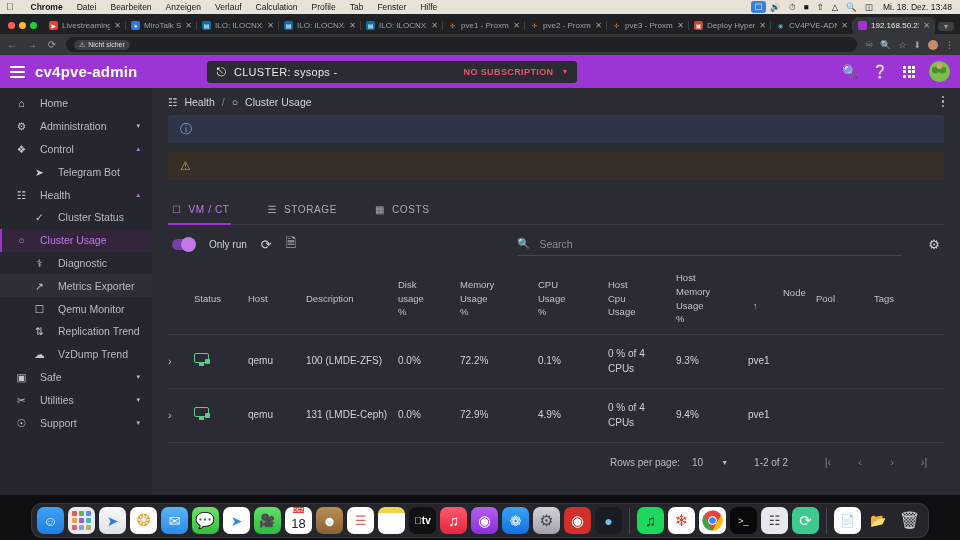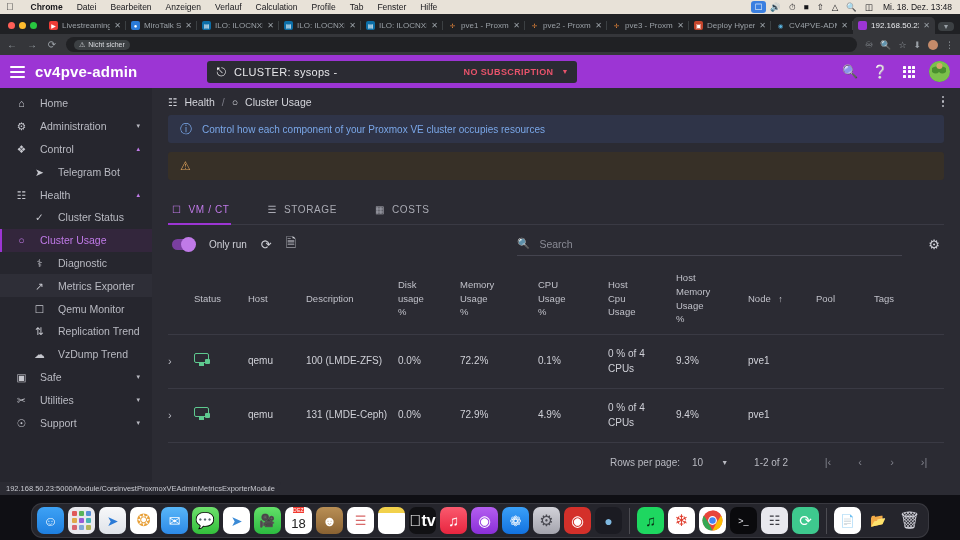--- a/index.html
+++ b/index.html
@@ -398,21 +398,20 @@
         <span>Cluster Usage</span>
         <span class="kebab">
             <i></i>
             <i></i>
             <i></i>
           </span>
       </div>
 
       <div class="alert info">
         <span class="aic">ⓘ</span>
-        <span>Control how each component of your Proxmox VE cluster occupies resources</span>
       </div>
       <div class="alert warn">
         <span class="aic">⚠</span>
       </div>
 
       <div class="card">
         <div class="tabs">
           <div class="tab-it sel">
             <span>☐</span>
             <span>VM / CT</span>
@@ -474,21 +473,21 @@
                 <span class="hl">Cpu</span>
                 <span class="hl">Usage</span>
               </th>
               <th style="width:72px;">
                 <span class="hl">Host</span>
                 <span class="hl">Memory</span>
                 <span class="hl">Usage</span>
                 <span class="hl">%</span>
               </th>
               <th style="width:68px;">
-                <span class="hl" style="display:inline-block;">Node</span>
+                <span class="hl" style="display:inline-block;margin-left:35px;">Node</span>
                 <span class="sort-ar">↑</span>
               </th>
               <th style="width:58px;">
                   <span class="hl">Pool</span>
                 </th>
               <th>
                   <span class="hl">Tags</span>
                 </th>
             </tr>
           </thead>
@@ -537,21 +536,20 @@
           <span class="cnt">1-2 of 2</span>
           <span class="pg">|‹</span>
           <span class="pg">‹</span>
           <span class="pg">›</span>
           <span class="pg">›|</span>
         </div>
       </div>
     </div>
   </div>
 
-  <div class="statusbar">192.168.50.23:5000/Module/CorsinvestProxmoxVEAdminMetricsExporterModule</div>
 </div>
 
 <div class="dockwrap">
   <div class="dock">
     <span class="dk run" style="background:linear-gradient(180deg,#3ea2f5,#1e7fe0);">☺</span>
     <span class="dk" style="background:#e9e9ee;">
       <span style="display:grid;grid-template-columns:repeat(3,5px);gap:2px;">
         <i style="width:5px;height:5px;background:#e05a5a;border-radius:1px;display:block;"></i>
         <i style="width:5px;height:5px;background:#5ab45a;border-radius:1px;display:block;"></i>
         <i style="width:5px;height:5px;background:#5a8fd8;border-radius:1px;display:block;"></i>
@@ -569,21 +567,21 @@
     <span class="dk" style="background:linear-gradient(180deg,#6ee06c,#33bf3c);font-size:16px;">💬</span>
     <span class="dk" style="background:#fff;color:#3a8ad6;">➤</span>
     <span class="dk" style="background:linear-gradient(180deg,#63e069,#2cbb40);font-size:13px;">🎥</span>
     <span class="dk cal">
       <span class="m">DEZ</span>
       <span class="d">18</span>
     </span>
     <span class="dk" style="background:linear-gradient(180deg,#b98f55,#8a6232);">☻</span>
     <span class="dk" style="background:#fff;color:#d86a6a;font-size:13px;">☰</span>
     <span class="dk" style="background:linear-gradient(180deg,#f2d14b 0 22%,#fff 22%);"></span>
-    <span class="dk" style="background:#111114;font-size:16px;font-weight:bold;">tv</span>
+    <span class="dk" style="background:#111114;font-size:10px;font-weight:bold;">tv</span>
     <span class="dk" style="background:linear-gradient(180deg,#fa5a6e,#e8253f);font-size:15px;">♫</span>
     <span class="dk" style="background:linear-gradient(180deg,#b45ef0,#8a2fd8);font-size:15px;">◉</span>
     <span class="dk" style="background:linear-gradient(180deg,#3aa0f8,#1272e0);font-size:14px;">❁</span>
     <span class="dk" style="background:linear-gradient(180deg,#d2d2d9,#a4a4ad);color:#4a4a52;font-size:16px;">⚙</span>
     <span class="dk" style="background:#d4302a;font-size:15px;">◉</span>
     <span class="dk" style="background:#1b1b22;color:#7fb8e0;font-size:14px;">●</span>
     <span class="dsep"></span>
     <span class="dk run" style="background:#1ed760;color:#0b2b14;font-size:15px;">♫</span>
     <span class="dk run" style="background:#fff;color:#e03a2a;font-size:16px;">❄</span>
     <span class="dk run" style="background:#fff;">

